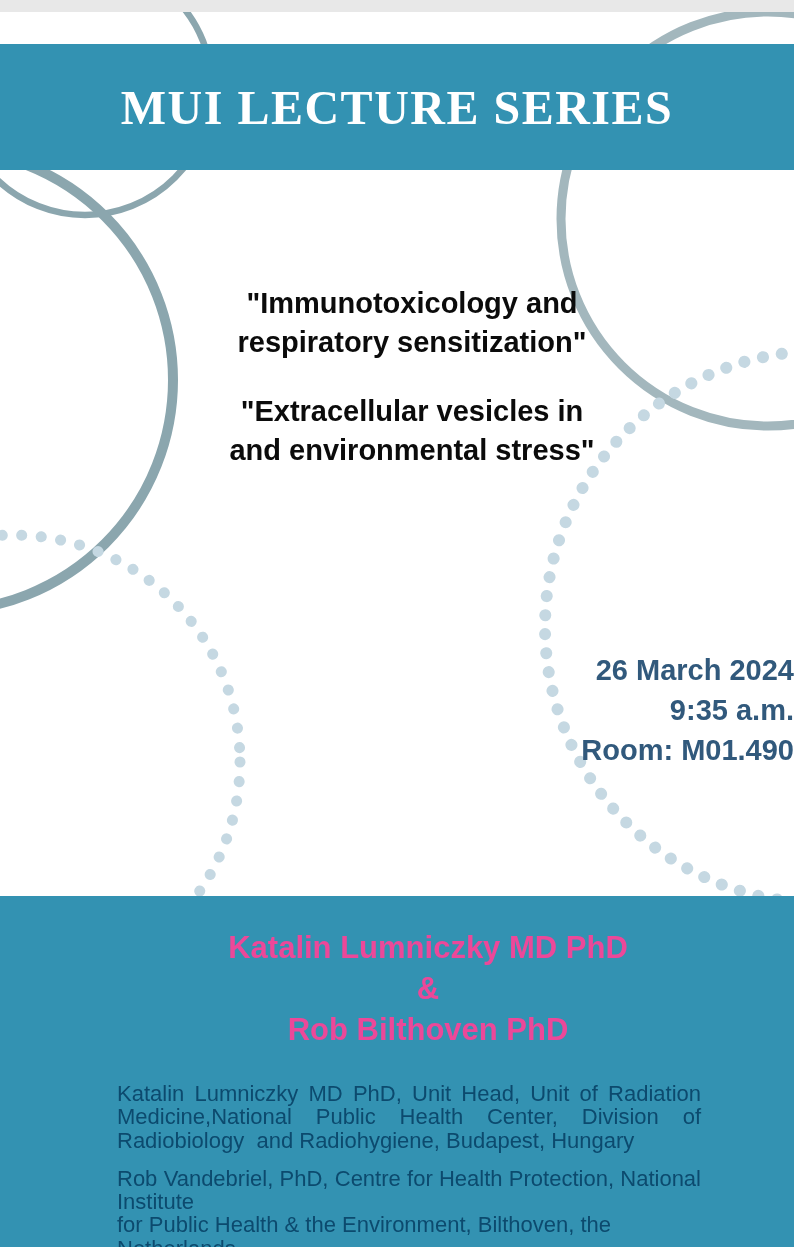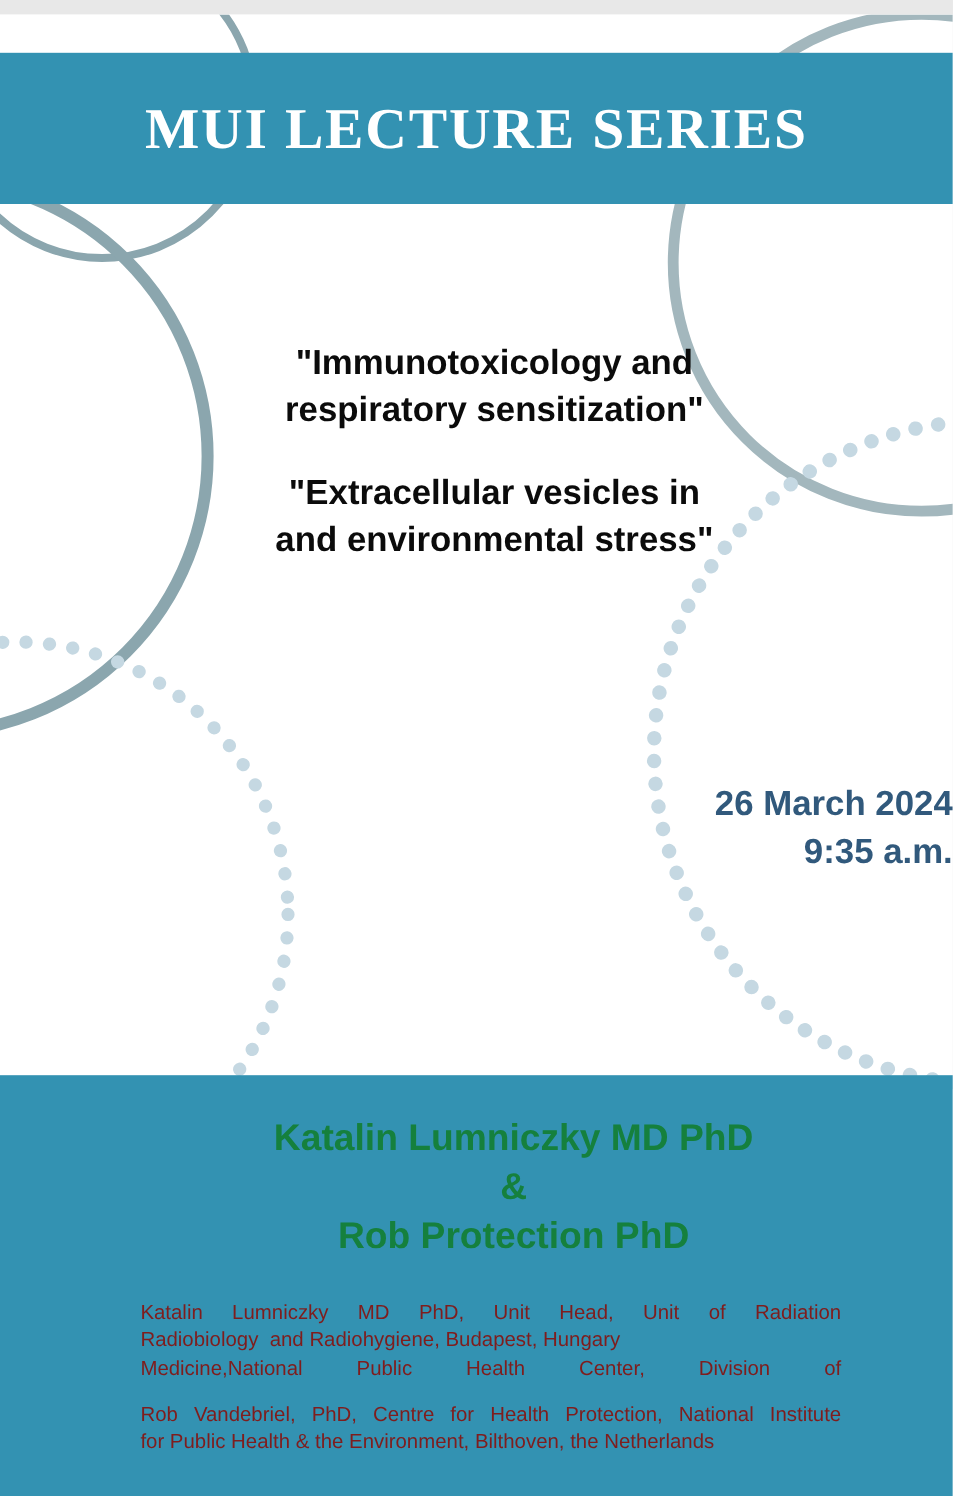--- a/index.html
+++ b/index.html
@@ -51,29 +51,29 @@
   }
   .event{position:absolute;left:30px;top:638px;width:764px;text-align:right;z-index:3;}
   .event-line{
     font-size:29px;font-weight:bold;color:var(--date-blue);
     line-height:40px;white-space:nowrap;
   }
 
   
   .speakers{position:absolute;left:62px;top:915px;width:732px;text-align:center;z-index:3;}
   .speaker-line{
-    font-size:31px;font-weight:bold;color:#15803d;
+    font-size:31px;font-weight:bold;color:#ec4899;
     line-height:41px;white-space:nowrap;
   }
 
   
   .affiliations{position:absolute;left:117px;top:1070px;width:584px;z-index:3;}
   .affil-para{margin:0 0 15px 0;}
   .affil-line{
-    font-size:17px;color:#7f1d1d;line-height:23.3px;
+    font-size:22px;color:#0c4a6e;line-height:23.3px;
     text-align:left;white-space:pre-wrap;
   }
   .just{
     white-space:normal;
     text-align:justify;
     text-align-last:justify;
   }
 </style>
 </head>
 <body>
@@ -99,35 +99,36 @@
     </div>
     <div class="talk">
       <div class="talk-line">"Extracellular vesicles in</div>
       <div class="talk-line">and environmental stress"</div>
     </div>
   </div>
 
   <div class="event">
     <div class="event-line">26 March 2024</div>
     <div class="event-line">9:35 a.m.</div>
+    <div class="event-line">Room: M01.490</div>
   </div>
 
   <div class="bottom-band"></div>
 
   <div class="speakers">
     <div class="speaker-line">Katalin Lumniczky MD PhD</div>
     <div class="speaker-line">&amp;</div>
-    <div class="speaker-line">Rob Protection PhD</div>
+    <div class="speaker-line">Rob Bilthoven PhD</div>
   </div>
 
   <div class="affiliations">
     <div class="affil-para">
       <div class="affil-line just">Katalin Lumniczky MD PhD, Unit Head, Unit of Radiation</div>
+      <div class="affil-line just">Medicine,National Public Health Center, Division of</div>
       <div class="affil-line">Radiobiology  and Radiohygiene, Budapest, Hungary</div>
-      <div class="affil-line just">Medicine,National Public Health Center, Division of</div>
     </div>
     <div class="affil-para">
       <div class="affil-line just">Rob Vandebriel, PhD, Centre for Health Protection, National Institute</div>
       <div class="affil-line">for Public Health &amp; the Environment, Bilthoven, the Netherlands</div>
     </div>
   </div>
 
 </div>
 
 </body></html>

